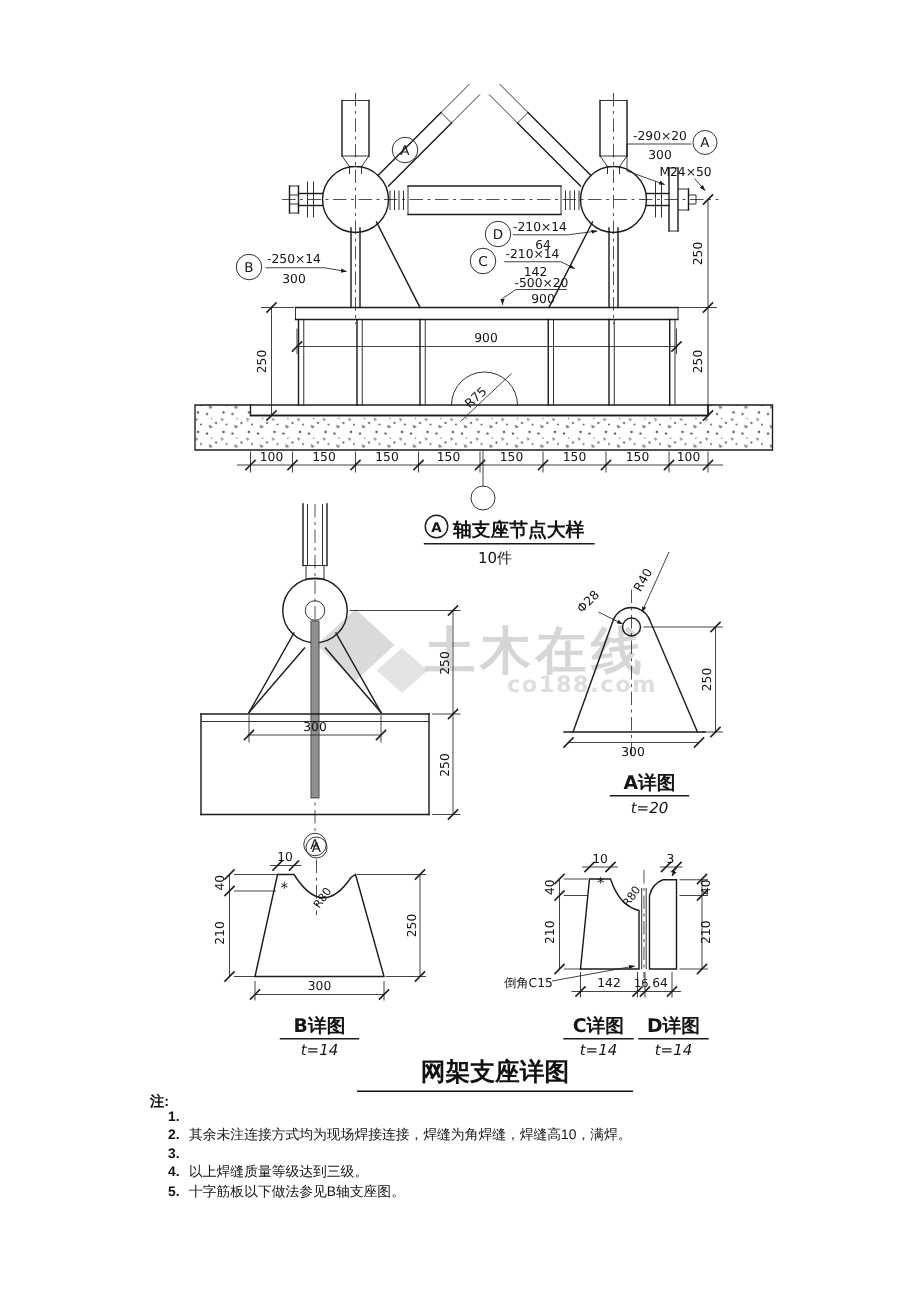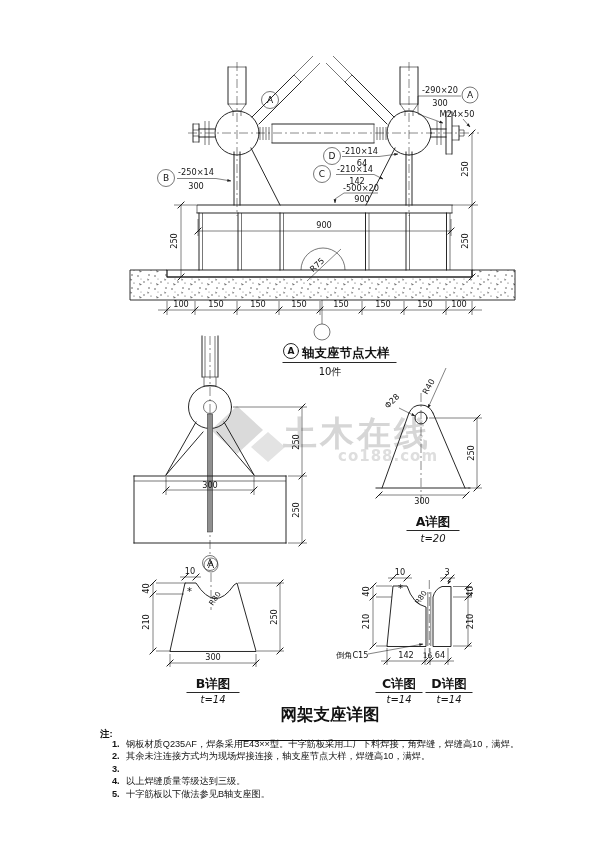--- a/index.html
+++ b/index.html
@@ -12,21 +12,21 @@
   svg .dm {stroke:#1c1c1c;stroke-width:.55;fill:none;}
   svg text{fill:#141414;font-family:"DejaVu Sans","Liberation Sans",sans-serif;}
   .t7 {font-size:7.5px;} .t8 {font-size:8.2px;} .t9 {font-size:9px;}
   .t10{font-size:10px;}  .t13{font-size:12.5px;font-weight:bold;}
   .mid{text-anchor:middle;}
   .wm {fill:#d6d6d6;font-weight:bold;letter-spacing:3px;}
   .wm2{fill:#dedede;font-weight:bold;letter-spacing:1px;}
   .footer{position:absolute;left:0;top:700px;width:610px;}
   .big-title{position:absolute;left:238px;top:4px;width:184px;text-align:center;
              font-size:16.5px;font-weight:bold;color:#111;
-             border-bottom:1.6px solid #111;padding-bottom:14px;}
+             border-bottom:1.6px solid #111;padding-bottom:1px;}
   .note-label{position:absolute;left:100px;top:28px;font-size:9.5px;font-weight:bold;color:#111;}
   .notes{position:absolute;left:112px;top:38px;width:492px;}
   .note-row{display:flex;font-size:9.2px;color:#131313;line-height:12.4px;white-space:nowrap;}
   .note-num{width:14px;flex:0 0 14px;font-weight:bold;}
 </style>
 </head>
 <body>
 
 <div id="canvas">
 <svg width="610" height="710" viewBox="0 0 610 710">
@@ -507,25 +507,24 @@
     </g>
   </g>
 </svg>
 
 <div class="footer">
   <div class="big-title">网架支座详图</div>
   <div class="note-label">注:</div>
   <div class="notes">
     <div class="note-row">
       <span class="note-num">1.</span>
-      <span>钢板材质Q235AF，焊条采用E43××型。十字筋板采用工厂下料焊接，角焊缝，焊缝高10，满焊。</span>
     </div>
     <div class="note-row">
       <span class="note-num">2.</span>
-      <span>其余未注连接方式均为现场焊接连接，轴支座节点大样，焊缝高10，满焊。</span>
+      <span>其余未注连接方式均为现场焊接连接，焊缝为角焊缝，焊缝高10，满焊。</span>
     </div>
     <div class="note-row">
       <span class="note-num">3.</span>
     </div>
     <div class="note-row">
       <span class="note-num">4.</span>
       <span>以上焊缝质量等级达到三级。</span>
     </div>
     <div class="note-row">
       <span class="note-num">5.</span>

